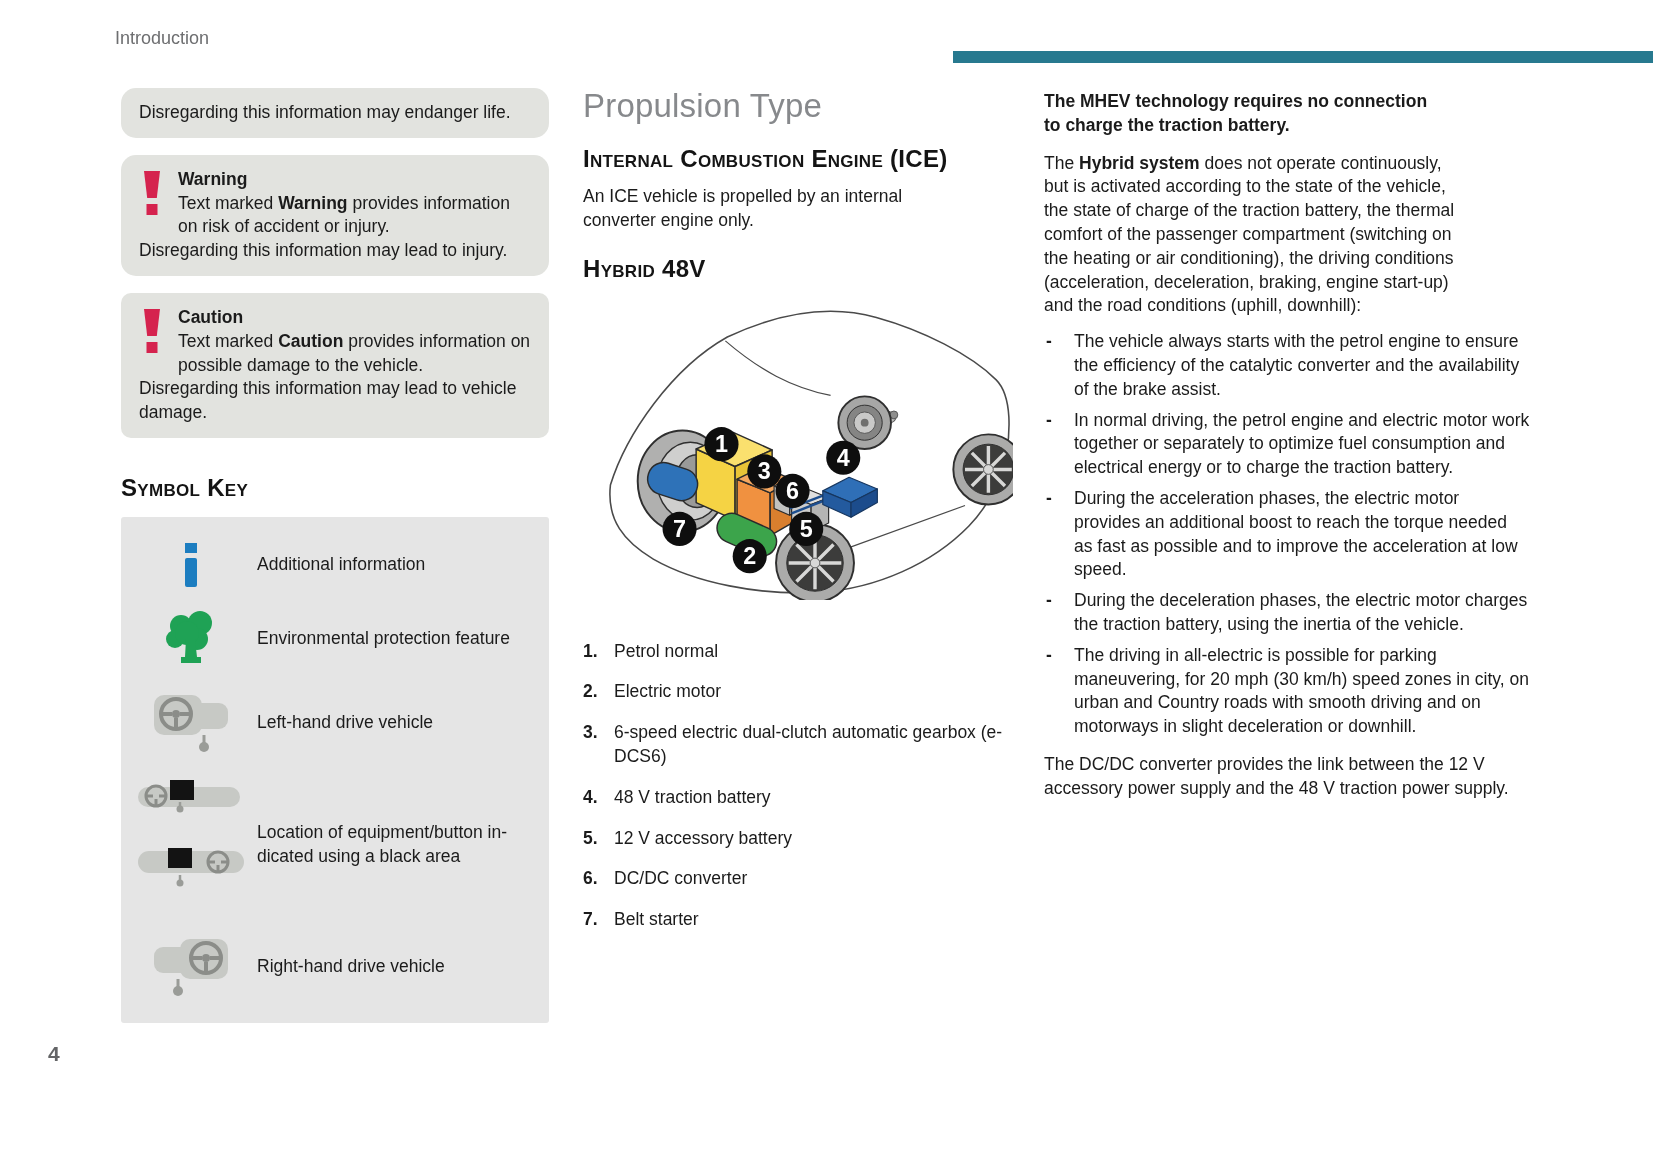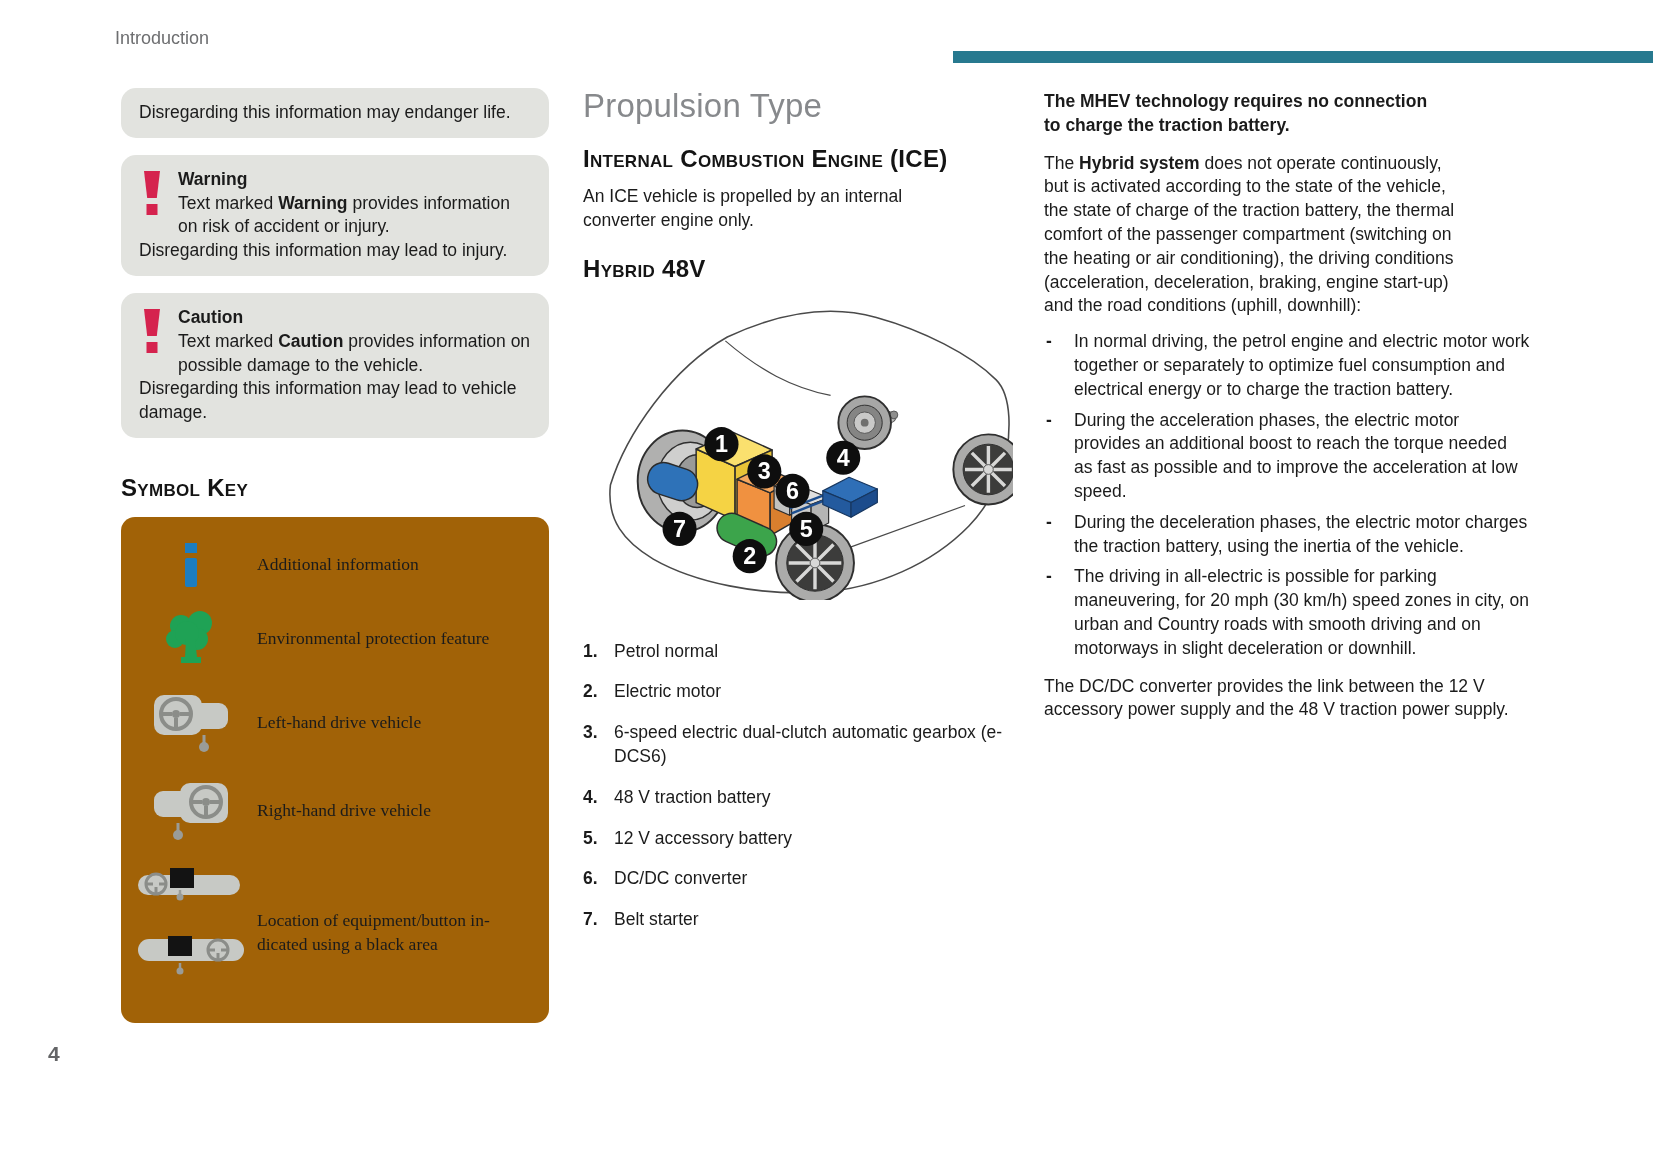--- a/index.html
+++ b/index.html
@@ -18,21 +18,21 @@
 
   .note-box{background:#e2e3df;border-radius:15px;padding:13px 18px;margin-bottom:17px;}
   .note-box p{margin:0;}
   .note-title{font-weight:bold;}
   .excl{float:left;width:22px;height:46px;margin:3px 15px 2px 2px;}
 
   .sc-heading{font-variant:small-caps;font-weight:bold;font-size:24px;line-height:1.13;
               letter-spacing:.3px;margin:0 0 13px;color:#141414;}
   .col-left .sc-heading{margin:26px 0 16px;}
 
-  .symbol-box{background:#a16207;border-radius:14px;padding:26px 16px 24px;font-family:Liberation Serif, serif;}
+  .symbol-box{background:#e5e5e5;border-radius:3px;padding:26px 16px 24px;}
   .sym-row{display:flex;align-items:center;margin-bottom:24px;}
   .sym-row:last-child{margin-bottom:0;}
   .sym-icon{width:108px;flex:none;display:flex;justify-content:center;align-items:center;flex-direction:column;}
   .sym-label{flex:1;padding-left:12px;}
 
   .page-title{font-size:33px;font-weight:400;color:#87898c;margin:0 0 14px;letter-spacing:.2px;}
   .col-mid .sc-heading.first{margin-top:16px;}
   .ice-text{margin:0;max-width:372px;}
   .car-diagram{display:block;margin:16px 0 0 -4px;}
 
@@ -71,21 +71,21 @@
         <svg width="22" height="46" viewBox="0 0 22 46">
             <path d="M3,0 h16 l-3.2,27 h-9.6 Z" fill="#d5234e"></path>
             <rect x="5.5" y="33" width="11" height="11" fill="#d5234e"></rect>
           </svg>
       </span>
       <p class="note-title">Warning</p>
       <p><span>Text marked </span><b>Warning</b><span> provides information on risk of accident or injury.</span></p>
       <p>Disregarding this information may lead to injury.</p>
     </div>
 
-    <div class="note-box" style="margin-bottom:36px;">
+    <div class="note-box" style="margin-bottom:36px;border-radius:10px;">
       <span class="excl">
         <svg width="22" height="46" viewBox="0 0 22 46">
             <path d="M3,0 h16 l-3.2,27 h-9.6 Z" fill="#d5234e"></path>
             <rect x="5.5" y="33" width="11" height="11" fill="#d5234e"></rect>
           </svg>
       </span>
       <p class="note-title">Caution</p>
       <p><span>Text marked </span><b>Caution</b><span> provides information on possible damage to the vehicle.</span></p>
       <p>Disregarding this information may lead to vehicle damage.</p>
     </div>
@@ -128,20 +128,46 @@
             <g stroke="#8b8d89" stroke-width="4" fill="none">
               <circle cx="24" cy="23" r="15"></circle>
               <path d="M9,23 h11 M28,23 h11 M24,27 v11"></path>
             </g>
             <circle cx="24" cy="23" r="4" fill="#8b8d89"></circle>
             <path d="M52,44 v8" stroke="#9a9c98" stroke-width="3"></path>
             <circle cx="52" cy="56" r="5" fill="#9a9c98"></circle>
           </svg>
         </span>
         <span class="sym-label">Left-hand drive vehicle</span>
+      </div>
+
+      <div class="sym-row">
+        <span class="sym-icon">
+          <svg width="110" height="64" viewBox="0 0 110 64">
+            <rect x="2" y="8" width="102" height="20" rx="10" fill="#c7c9c5"></rect>
+            <g stroke="#8b8d89" stroke-width="3" fill="none">
+                <circle cx="20" cy="17" r="10"></circle>
+                <path d="M10,17 h7 M23,17 h7 M20,20 v7"></path>
+              </g>
+            <rect x="34" y="1" width="24" height="20" fill="#131313"></rect>
+            <path d="M44,23 v5" stroke="#9a9c98" stroke-width="2.5"></path>
+              <circle cx="44" cy="30" r="3.5" fill="#9a9c98"></circle>
+          </svg>
+          <svg width="110" height="64" viewBox="0 0 110 64" style="margin-top:4px;">
+            <rect x="2" y="4" width="106" height="22" rx="11" fill="#c7c9c5"></rect>
+            <rect x="32" y="1" width="24" height="20" fill="#131313"></rect>
+            <g stroke="#8b8d89" stroke-width="3" fill="none">
+                <circle cx="82" cy="15" r="10"></circle>
+                <path d="M72,15 h7 M85,15 h7 M82,18 v7"></path>
+              </g>
+            <path d="M44,28 v5" stroke="#9a9c98" stroke-width="2.5"></path>
+              <circle cx="44" cy="36" r="3.5" fill="#9a9c98"></circle>
+          </svg>
+        </span>
+        <span class="sym-label">Location of equipment/button in­dicated using a black area</span>
       </div>
 
       <div class="sym-row">
         <span class="sym-icon">
           <svg width="78" height="64" viewBox="0 0 78 64">
             <g transform="translate(78,0) scale(-1,1)">
               <rect x="2" y="4" width="48" height="40" rx="10" fill="#c7c9c5"></rect>
               <rect x="30" y="12" width="46" height="26" rx="9" fill="#c7c9c5"></rect>
               <g stroke="#8b8d89" stroke-width="4" fill="none">
                 <circle cx="24" cy="23" r="15"></circle>
@@ -149,46 +175,20 @@
               </g>
               <circle cx="24" cy="23" r="4" fill="#8b8d89"></circle>
               <path d="M52,44 v8" stroke="#9a9c98" stroke-width="3"></path>
               <circle cx="52" cy="56" r="5" fill="#9a9c98"></circle>
             </g>
           </svg>
         </span>
         <span class="sym-label">Right-hand drive vehicle</span>
       </div>
 
-      <div class="sym-row">
-        <span class="sym-icon">
-          <svg width="110" height="64" viewBox="0 0 110 64">
-            <rect x="2" y="8" width="102" height="20" rx="10" fill="#c7c9c5"></rect>
-            <g stroke="#8b8d89" stroke-width="3" fill="none">
-                <circle cx="20" cy="17" r="10"></circle>
-                <path d="M10,17 h7 M23,17 h7 M20,20 v7"></path>
-              </g>
-            <rect x="34" y="1" width="24" height="20" fill="#131313"></rect>
-            <path d="M44,23 v5" stroke="#9a9c98" stroke-width="2.5"></path>
-              <circle cx="44" cy="30" r="3.5" fill="#9a9c98"></circle>
-          </svg>
-          <svg width="110" height="64" viewBox="0 0 110 64" style="margin-top:4px;">
-            <rect x="2" y="4" width="106" height="22" rx="11" fill="#c7c9c5"></rect>
-            <rect x="32" y="1" width="24" height="20" fill="#131313"></rect>
-            <g stroke="#8b8d89" stroke-width="3" fill="none">
-                <circle cx="82" cy="15" r="10"></circle>
-                <path d="M72,15 h7 M85,15 h7 M82,18 v7"></path>
-              </g>
-            <path d="M44,28 v5" stroke="#9a9c98" stroke-width="2.5"></path>
-              <circle cx="44" cy="36" r="3.5" fill="#9a9c98"></circle>
-          </svg>
-        </span>
-        <span class="sym-label">Location of equipment/button in­dicated using a black area</span>
-      </div>
-
     </div>
   </div>
 
   <div class="col col-mid">
     <h1 class="page-title">Propulsion Type</h1>
     <h2 class="sc-heading first">Internal Combustion Engine (ICE)</h2>
     <p class="ice-text">An ICE vehicle is propelled by an internal converter engine only.</p>
     <h2 class="sc-heading" style="margin-top:22px;">Hybrid 48V</h2>
 
     <svg class="car-diagram" viewBox="0 0 445 310" width="434" height="302">
@@ -322,20 +322,21 @@
           <span class="num">7.</span>
           <span>Belt starter</span>
         </li>
     </ul>
   </div>
 
   <div class="col col-right">
     <p class="bold-lead">The MHEV technology requires no connection to charge the traction battery.</p>
     <p class="intro-p"><span>The </span><b>Hybrid system</b><span> does not operate continuously, but is activated according to the state of the vehicle, the state of charge of the traction battery, the thermal comfort of the passenger compartment (switching on the heating or air conditioning), the driving conditions (acceleration, deceleration, braking, engine start-up) and the road conditions (uphill, downhill):</span></p>
     <ul class="dash-list">
+      <li>The vehicle always starts with the petrol engine to ensure the efficiency of the catalytic converter and the availability of the brake assist.</li>
       <li>In normal driving, the petrol engine and electric motor work together or separately to optimize fuel consumption and electrical energy or to charge the traction battery.</li>
       <li>During the acceleration phases, the electric motor provides an additional boost to reach the torque needed as fast as possible and to improve the acceleration at low speed.</li>
       <li>During the deceleration phases, the electric motor charges the traction battery, using the inertia of the vehicle.</li>
       <li>The driving in all-electric is possible for parking maneuvering, for 20 mph (30 km/h) speed zones in city, on urban and Country roads with smooth driving and on motorways in slight deceleration or downhill.</li>
     </ul>
     <p class="outro">The DC/DC converter provides the link between the 12 V accessory power supply and the 48 V traction power supply.</p>
   </div>
 
 </div>
 

